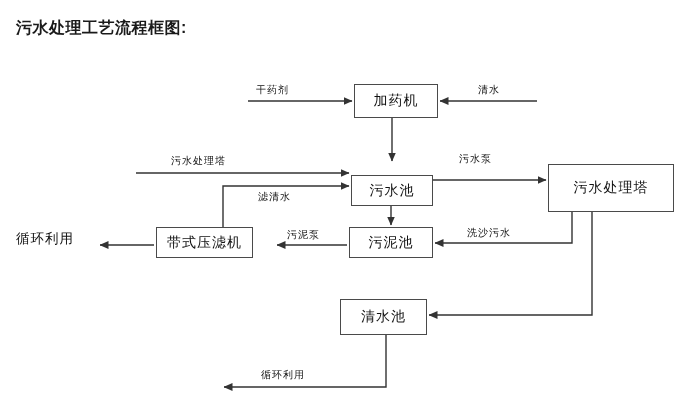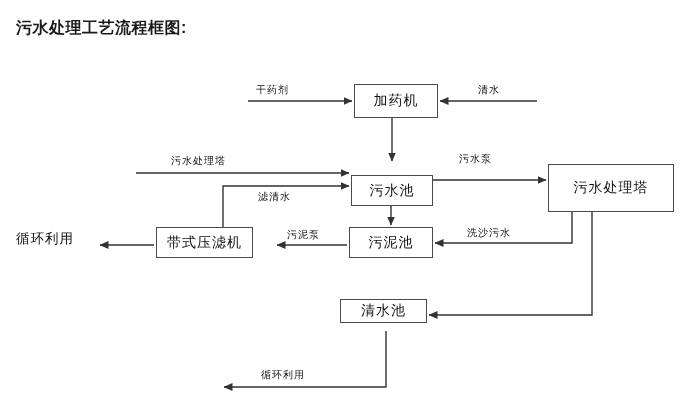--- a/index.html
+++ b/index.html
@@ -114,21 +114,21 @@
   </div>
 
   <div class="node" style="left:156px; top:227px; width:97px; height:31px;">
     <span>带式压滤机</span>
   </div>
 
   <div class="node" style="left:349px; top:227px; width:84px; height:31px;align-items:center;">
     <span>污泥池</span>
   </div>
 
-  <div class="node" style="left:340px; top:299px; width:87px; height:24px;">
+  <div class="node" style="left:340px; top:299px; width:87px; height:36px;">
     <span>清水池</span>
   </div>
 
   <div class="edge-label" style="left:256px; top:83px;">干药剂</div>
   <div class="edge-label" style="left:478px; top:83px;">清水</div>
   <div class="edge-label" style="left:171px; top:154px;">污水处理塔</div>
   <div class="edge-label" style="left:258px; top:190px;">滤清水</div>
   <div class="edge-label" style="left:459px; top:152px;">污水泵</div>
   <div class="edge-label" style="left:287px; top:228px;">污泥泵</div>
   <div class="edge-label" style="left:467px; top:226px;">洗沙污水</div>

